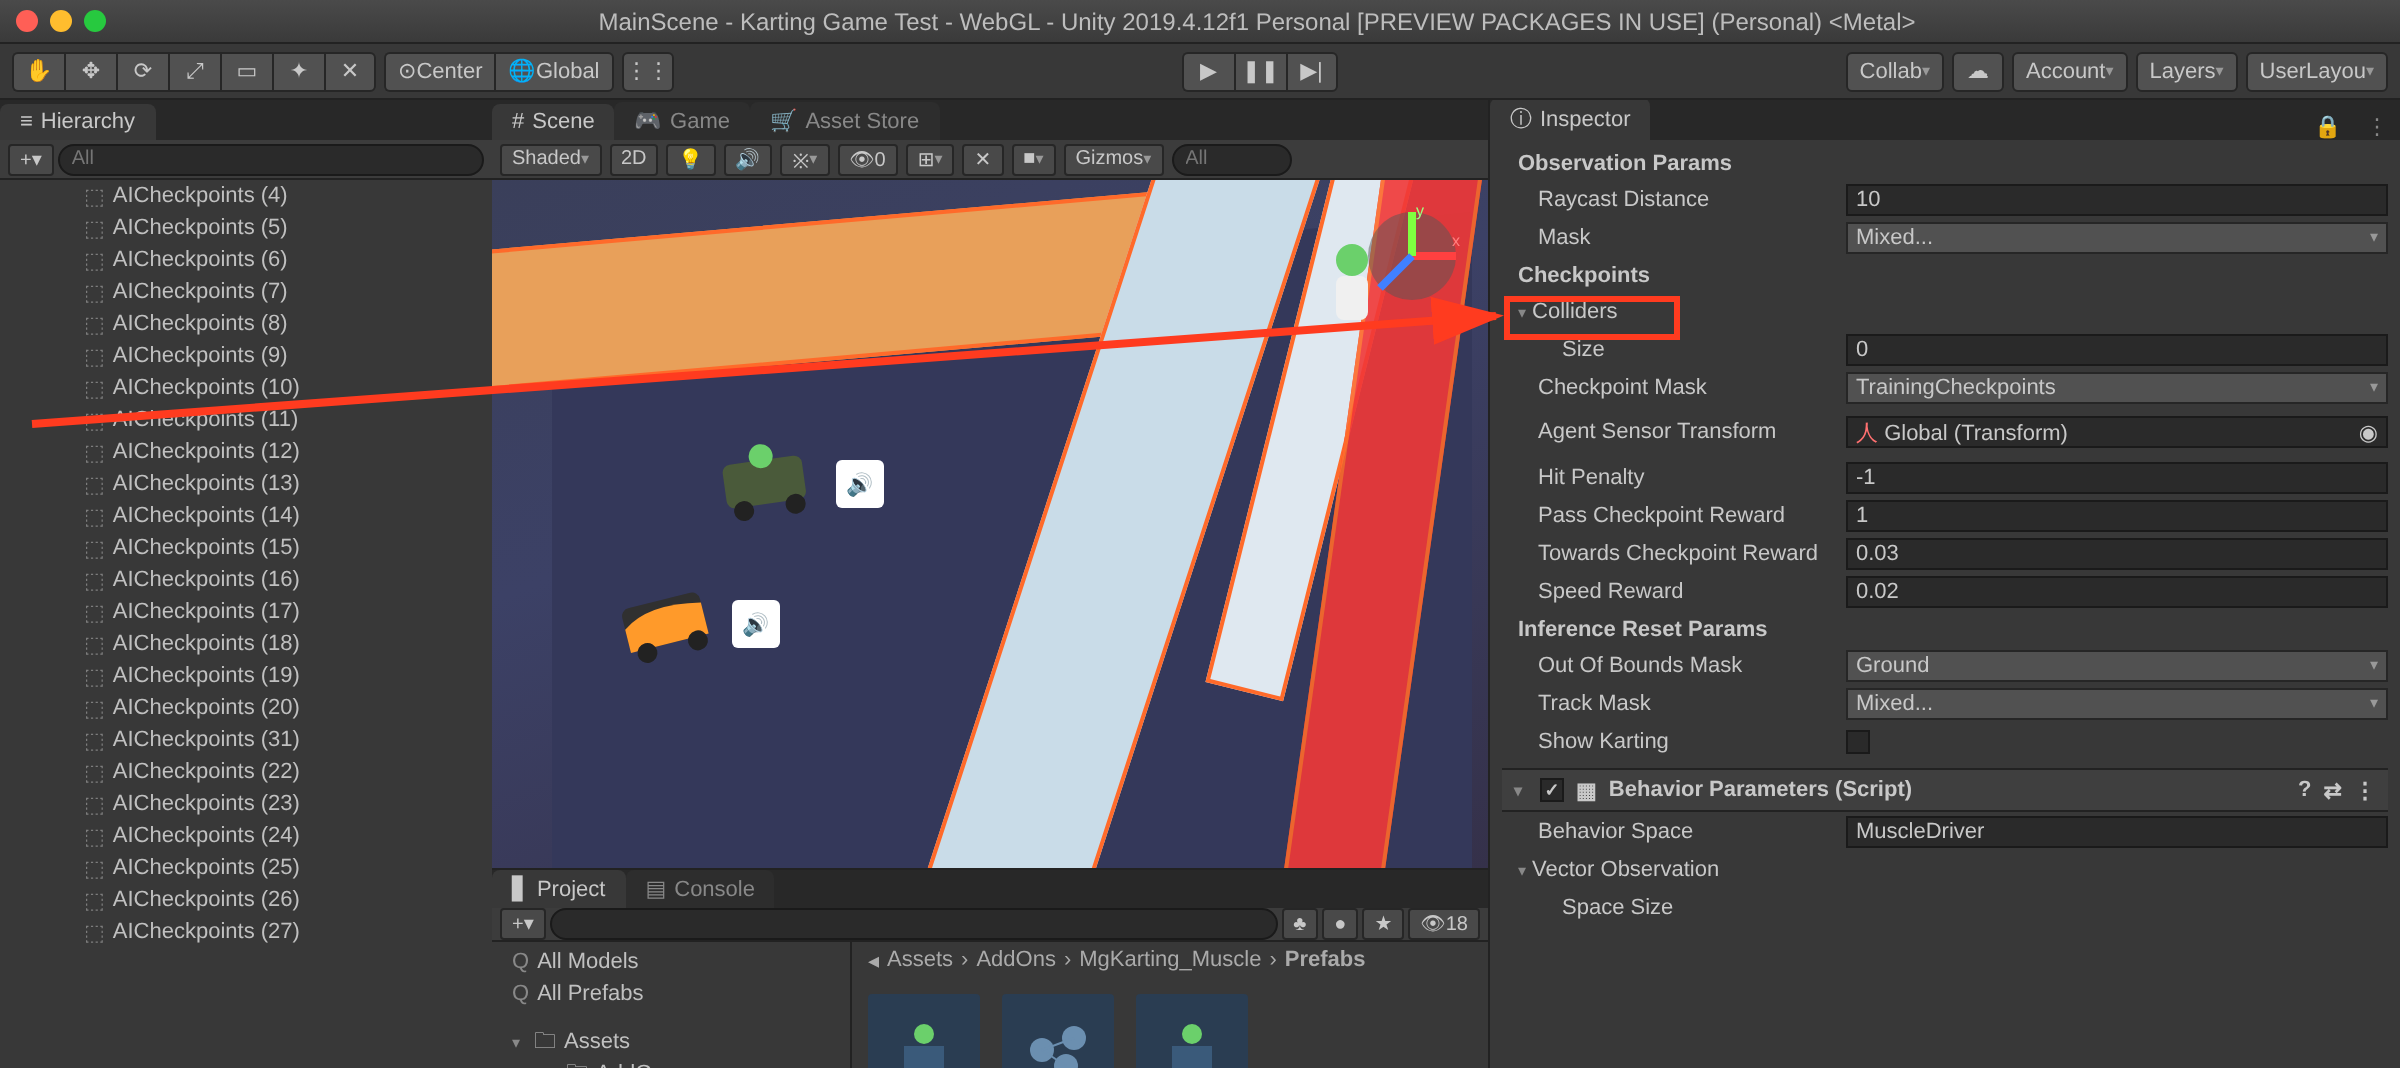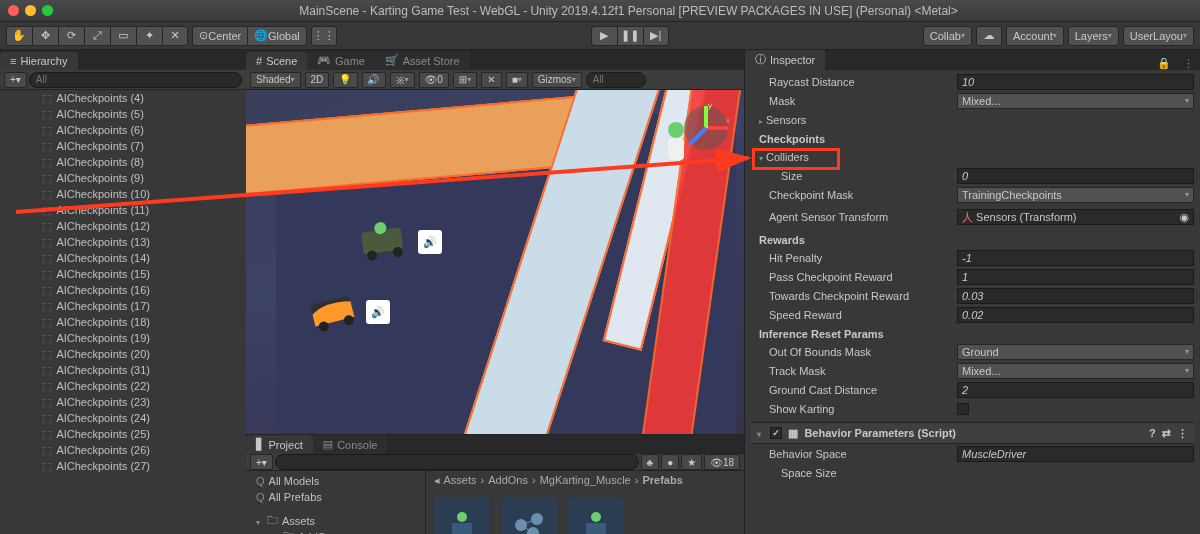--- a/index.html
+++ b/index.html
@@ -32,24 +32,24 @@
   .cube-icon { color:#7d7d7d; }
   .scene-toolbar { height:20px; background:#3c3c3c; border-bottom:1px solid #222; display:flex; align-items:center; padding:0 4px; gap:4px; }
   .scene-view { flex:1; background: linear-gradient(160deg,#3a3f5a 0%,#3c4166 40%,#35314a 100%); position:relative; overflow:hidden; }
   .gizmo { position:absolute; top:8px; right:8px; width:60px; height:60px; }
   .track { position:absolute; background:#e8a05a; border:2px solid #ff6a2a; }
   .road { position:absolute; background:#3b3d56; }
   .kart { position:absolute; width:52px; height:40px; }
   .bottom { height:100px; background:#383838; border-top:1px solid #222; display:flex; flex-direction:column; }
   .breadcrumb { height:18px; display:flex; align-items:center; padding:0 8px; color:#aaa; gap:4px; }
   .inspector-body { padding:2px 6px; overflow:auto; height:calc(100% - 20px); }
-  .irow { display:flex; align-items:center; height:19px;gap:34px; }
+  .irow { display:flex; align-items:center; height:19px; }
   .ilabel { flex:0 0 172px; padding-left:18px; color:#c8c8c8; font-size:11px; }
   .ival { flex:1; }
-  .ifield { background:#2a2a2a; border:1px solid #1a1a1a; color:#c8c8c8; height:16px; width:100%; padding:0 4px; font-size:11px;font-style:italic; }
+  .ifield { background:#2a2a2a; border:1px solid #1a1a1a; color:#c8c8c8; height:16px; width:100%; padding:0 4px; font-size:11px; }
   .iselect { background:#515151; border:1px solid #262626; color:#c8c8c8; height:16px; width:100%; padding:0 4px; font-size:11px; display:flex; justify-content:space-between; align-items:center; }
   .ihead { font-weight:bold; color:#c8c8c8; padding:4px 0 2px 8px; }
   .fold::before { content:"▸"; font-size:8px; color:#888; margin-right:3px; }
   .fold.open::before { content:"▾"; }
   .component-header { background:#3f3f3f; height:22px; display:flex; align-items:center; padding:0 6px; border-top:1px solid #222; border-bottom:1px solid #222; margin-top:4px; font-weight:bold; gap:6px; }
   .checkbox { width:12px; height:12px; background:#2a2a2a; border:1px solid #1a1a1a; }
   .checkbox.on::after{content:"✓"; font-size:9px; color:#c8c8c8; display:block; text-align:center; line-height:10px;}
   .annotation-box { position:absolute; border:3px solid #ff3b1f; }
   .annotation-arrow { position:absolute; pointer-events:none; }
   .caret{font-size:8px;color:#999}
@@ -391,36 +391,34 @@
     <div class="tabbar">
       <div class="tab">
           <span>ⓘ</span>
           <span>Inspector</span>
         </div>
       <div style="flex:1"></div>
       <span style="padding:0 6px;color:#888">🔒</span>
       <span style="padding:0 6px;color:#888">⋮</span>
     </div>
     <div class="inspector-body">
+      <div class="ihead">Observation Params</div>
       <div class="irow">
           <div class="ilabel">Raycast Distance</div>
           <div class="ival"><input class="ifield" value="10" style=""></div>
         </div>
       <div class="irow">
           <div class="ilabel">Mask</div>
           <div class="ival">
             <div class="iselect">
               <span>Mixed...</span>
               <span class="caret">▾</span>
             </div>
           </div>
         </div>
-      <div class="irow">
-          <div class="ilabel" style="padding-left:8px"><span class="fold"></span><span>Sensors</span></div>
-        </div>
 
       <div class="ihead" style="padding-left:8px">Checkpoints</div>
       <div class="irow">
           <div class="ilabel" style="padding-left:8px"><span class="fold open"></span><span>Colliders</span></div>
         </div>
       <div class="irow">
           <div class="ilabel" style="padding-left:30px">Size</div>
           <div class="ival"><input class="ifield" value="0" style=""></div>
         </div>
       <div class="irow">
@@ -429,27 +427,26 @@
             <div class="iselect">
               <span>TrainingCheckpoints</span>
               <span class="caret">▾</span>
             </div>
           </div>
         </div>
       <div class="irow" style="height:26px">
           <div class="ilabel">Agent Sensor Transform</div>
           <div class="ival">
             <div class="objfield">
-              <span><span style="color:#ff7070">人</span> <span>Sensors (Transform)</span></span>
+              <span><span style="color:#ff7070">人</span> <span>Global (Transform)</span></span>
               <span>◉</span>
             </div>
           </div>
         </div>
 
-      <div class="ihead">Rewards</div>
       <div class="irow">
           <div class="ilabel">Hit Penalty</div>
           <div class="ival"><input class="ifield" value="-1" style=""></div>
         </div>
       <div class="irow">
           <div class="ilabel">Pass Checkpoint Reward</div>
           <div class="ival"><input class="ifield" value="1" style=""></div>
         </div>
       <div class="irow">
           <div class="ilabel">Towards Checkpoint Reward</div>
@@ -471,24 +468,20 @@
           </div>
         </div>
       <div class="irow">
           <div class="ilabel">Track Mask</div>
           <div class="ival">
             <div class="iselect">
               <span>Mixed...</span>
               <span class="caret">▾</span>
             </div>
           </div>
-        </div>
-      <div class="irow">
-          <div class="ilabel">Ground Cast Distance</div>
-          <div class="ival"><input class="ifield" value="2" style=""></div>
         </div>
 
       <div class="irow">
           <div class="ilabel">Show Karting</div>
           <div class="ival">
             <div class="checkbox"></div>
           </div>
         </div>
 
       <div class="component-header">
@@ -499,20 +492,23 @@
         <div style="flex:1"></div>
         <span>?</span>
         <span>⇄</span>
         <span>⋮</span>
       </div>
       <div class="irow">
           <div class="ilabel">Behavior Space</div>
           <div class="ival"><input class="ifield" value="MuscleDriver" style=""></div>
         </div>
       <div class="irow">
+          <div class="ilabel" style="padding-left:8px"><span class="fold open"></span><span>Vector Observation</span></div>
+        </div>
+      <div class="irow">
           <div class="ilabel" style="padding-left:30px">Space Size</div>
         </div>
     </div>
   </div>
 </div>
 
 <div class="annotation-box" style="left:752px; top:148px; width:88px; height:22px;"></div>
 <svg class="annotation-arrow" style="left:0;top:0;width:1200px;height:534px;">
   <defs>
       <marker id="ah" markerWidth="10" markerHeight="10" refX="8" refY="3" orient="auto">

